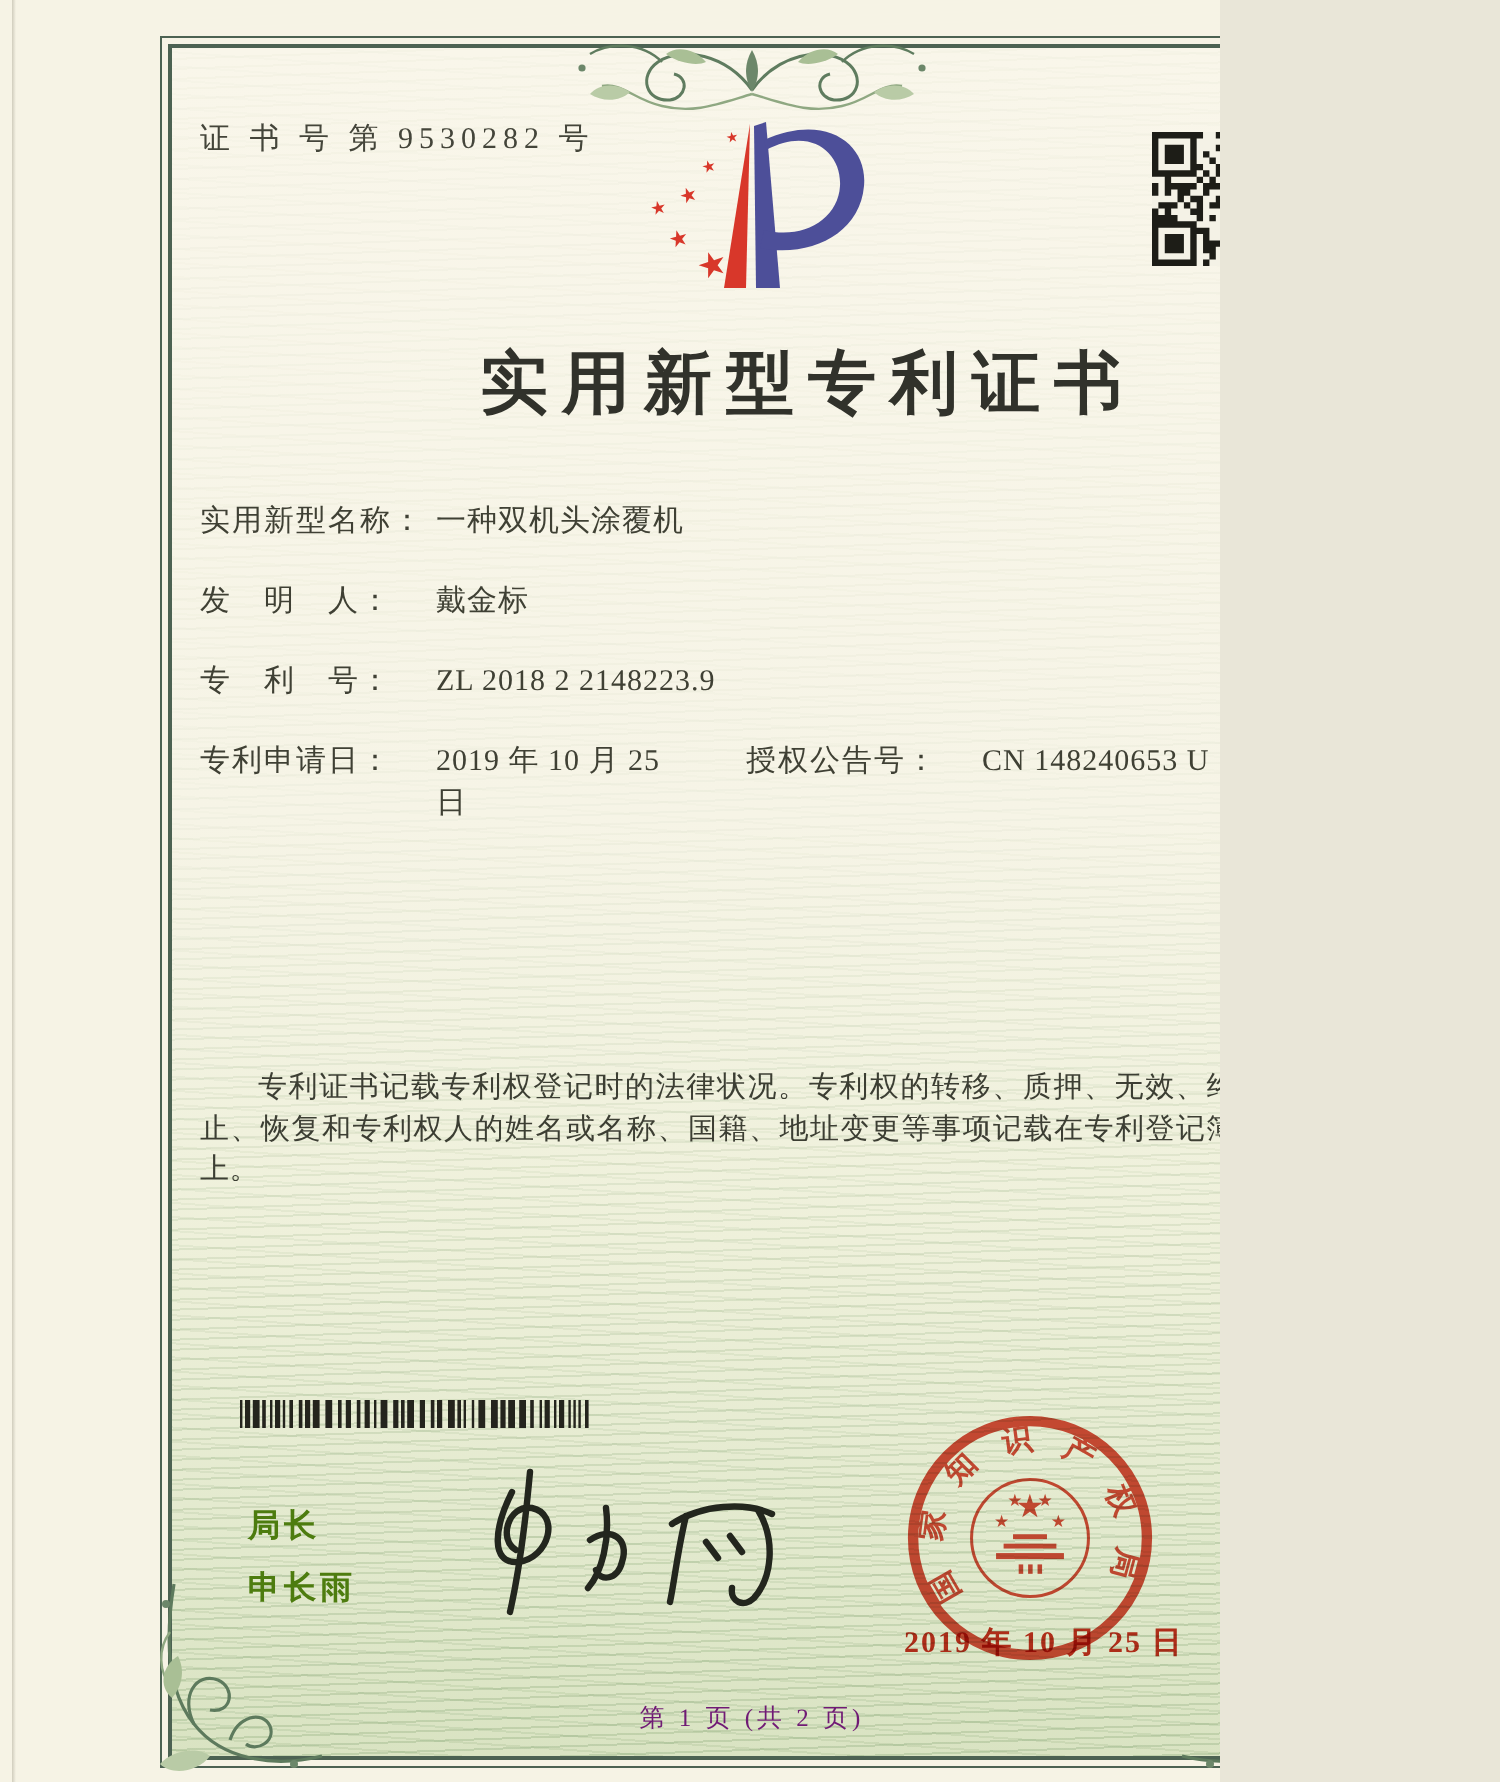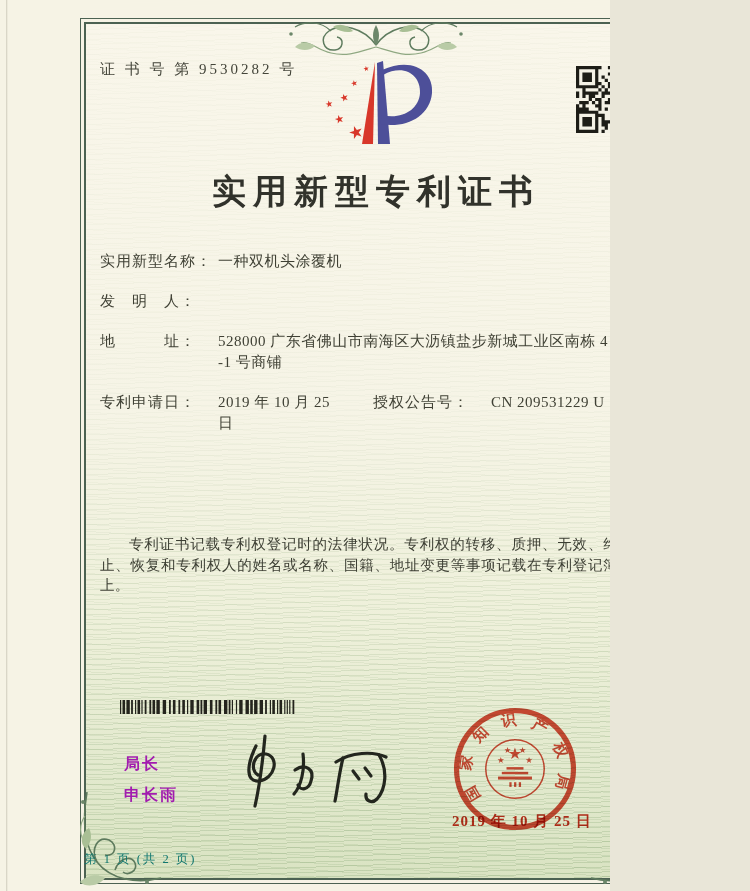--- a/index.html
+++ b/index.html
@@ -31,48 +31,48 @@
   .ornament-top{position:absolute; left:50%; top:-12px; transform:translateX(-50%);}
   .corner{position:absolute; bottom:-12px;}
   .corner.bl{left:-13px;}
   .corner.br{right:-13px; transform:scaleX(-1);}
   
   .cert-no{position:absolute; left:100px; top:60px; font-size:15px; letter-spacing:3px; color:#44453a;}
   .logo{position:absolute; left:320px; top:54px;}
   .qr{position:absolute; left:576px; top:66px; width:67px; height:67px;}
   .title{
     position:absolute; left:84px; width:584px; top:169px; text-align:center;
-    font-size:34px; font-weight:700; letter-spacing:7px; color:#31322b;
+    font-size:34px; font-weight:700; letter-spacing:7px; color:#31322b;padding-left:28px;
   }
   .fields{position:absolute; left:100px; top:251px; width:520px; font-size:15px; line-height:21px; color:#3f4034;}
   .row{display:flex; margin-bottom:19px;}
   .row .lab{width:118px; flex:0 0 118px; letter-spacing:1px;}
   .row .val{white-space:pre-line; width:400px; letter-spacing:.5px;}
   .grant .lab2{margin-left:26px; letter-spacing:1px;}
   .grant .val{width:148px;}
   .body-text{
     position:absolute; left:100px; top:534px; width:518px;
     font-size:14.5px; line-height:20.5px; text-align:justify; color:#3c3e33;
   }
   .body-text p{margin:0; text-indent:2em; letter-spacing:.3px;}
   .barcode{position:absolute; left:120px; top:700px;}
   .signer{
     position:absolute; left:124px; top:748px;
     font-family:"Liberation Sans","DejaVu Sans",sans-serif;
-    font-weight:700; font-size:16px; line-height:31px; color:#a21caf; letter-spacing:2px;
+    font-weight:700; font-size:16px; line-height:31px; color:#4d7c0f; letter-spacing:2px;
   }
   .signature{position:absolute; left:226px; top:730px;}
   .seal{position:absolute; left:449px; top:703px; mix-blend-mode:multiply; opacity:.93;}
   .seal-date{
     position:absolute; left:452px; top:812px; font-size:15px; font-weight:600;
     color:#c8321f; letter-spacing:1px; mix-blend-mode:multiply;
   }
   .footer{
-    position:absolute; left:84px; width:584px; top:851px; text-align:left;
-    font-size:12.5px; letter-spacing:2px; color:#0f766e;
+    position:absolute; left:84px; width:584px; top:851px; text-align:center;
+    font-size:12.5px; letter-spacing:2px; color:#701a75;
   }
 </style>
 </head>
 <body>
 
 <div class="page">
   <div class="left-edge"></div>
 
   <div class="frame">
     <div class="guilloche"></div>
@@ -139,31 +139,31 @@
 
   <div class="title">实用新型专利证书</div>
 
   <div class="fields">
     <div class="row">
       <span class="lab">实用新型名称：</span>
       <span class="val">一种双机头涂覆机</span>
     </div>
     <div class="row">
       <span class="lab">发　明　人：</span>
+      <span class="val">戴金标</span>
     </div>
     <div class="row">
-      <span class="lab">地　　　址：</span>
-      <span class="val">528000 广东省佛山市南海区大沥镇盐步新城工业区南栋 4
--1 号商铺</span>
+      <span class="lab">专　利　号：</span>
+      <span class="val">ZL 2018 2 2148223.9</span>
     </div>
     <div class="row grant">
       <span class="lab">专利申请日：</span>
       <span class="val">2019 年 10 月 25 日</span>
       <span class="lab lab2">授权公告号：</span>
-      <span class="val">CN 209531229 U</span>
+      <span class="val">CN 148240653 U</span>
     </div>
   </div>
 
   <div class="body-text">
     <p>专利证书记载专利权登记时的法律状况。专利权的转移、质押、无效、终止、恢复和专利权人的姓名或名称、国籍、地址变更等事项记载在专利登记簿上。</p>
   </div>
 
   <svg class="barcode" width="175" height="14" viewBox="0 0 175 14">
     <path id="barcode-path" fill="#24241d" d="M0.00 0h1.20v14h-1.20zM2.50 0h2.60v14h-2.60zM6.40 0h3.40v14h-3.40zM11.10 0h1.80v14h-1.80zM15.00 0h1.20v14h-1.20zM17.50 0h2.60v14h-2.60zM21.40 0h1.20v14h-1.20zM24.70 0h1.80v14h-1.80zM29.40 0h1.80v14h-1.80zM32.50 0h2.60v14h-2.60zM36.40 0h3.40v14h-3.40zM42.70 0h3.40v14h-3.40zM49.00 0h1.80v14h-1.80zM52.90 0h2.60v14h-2.60zM58.40 0h1.80v14h-1.80zM62.30 0h2.60v14h-2.60zM67.00 0h1.20v14h-1.20zM70.30 0h3.40v14h-3.40zM76.60 0h2.60v14h-2.60zM80.50 0h1.80v14h-1.80zM83.60 0h3.40v14h-3.40zM89.90 0h2.60v14h-2.60zM95.40 0h1.80v14h-1.80zM98.50 0h2.60v14h-2.60zM104.00 0h3.40v14h-3.40zM108.70 0h1.80v14h-1.80zM111.80 0h1.20v14h-1.20zM115.90 0h1.20v14h-1.20zM119.20 0h3.40v14h-3.40zM125.50 0h3.40v14h-3.40zM130.20 0h2.60v14h-2.60zM134.10 0h3.40v14h-3.40zM139.60 0h3.40v14h-3.40zM145.10 0h1.80v14h-1.80zM149.80 0h1.20v14h-1.20zM152.30 0h2.60v14h-2.60zM157.00 0h1.20v14h-1.20zM159.50 0h2.60v14h-2.60zM164.20 0h1.20v14h-1.20zM166.70 0h1.20v14h-1.20zM169.20 0h1.20v14h-1.20zM172.50 0h1.80v14h-1.80z"></path>
   </svg>

